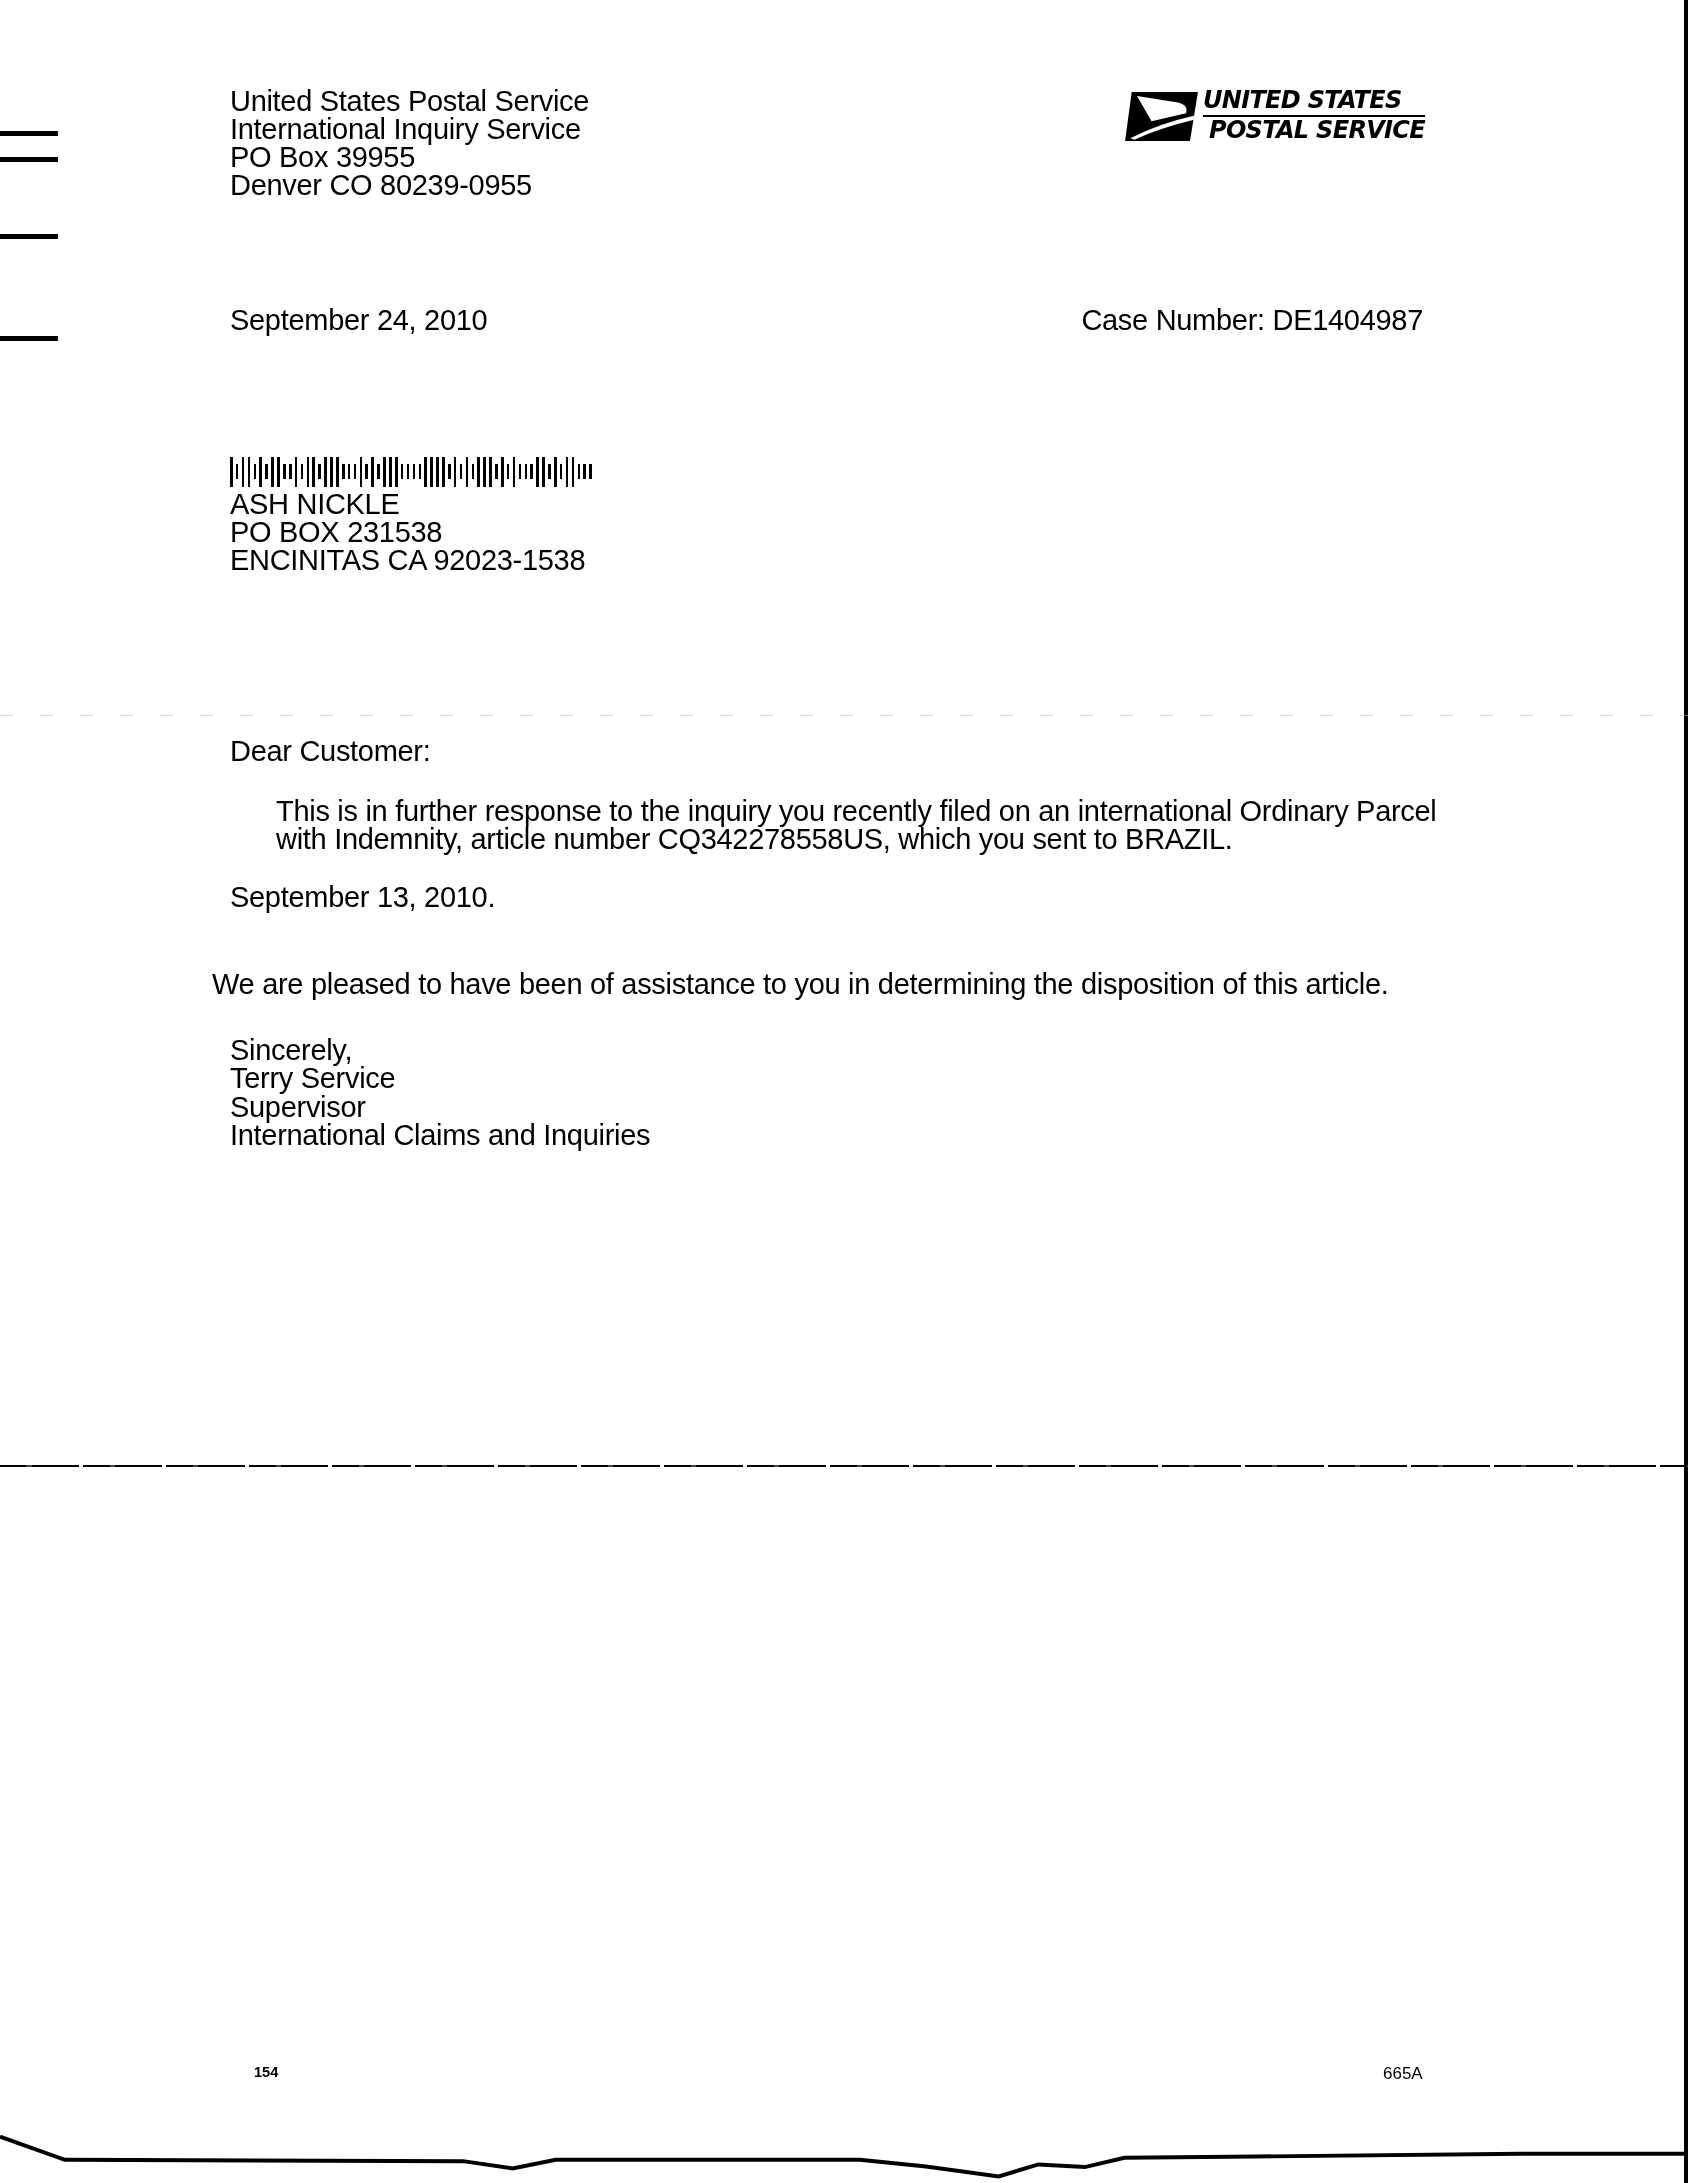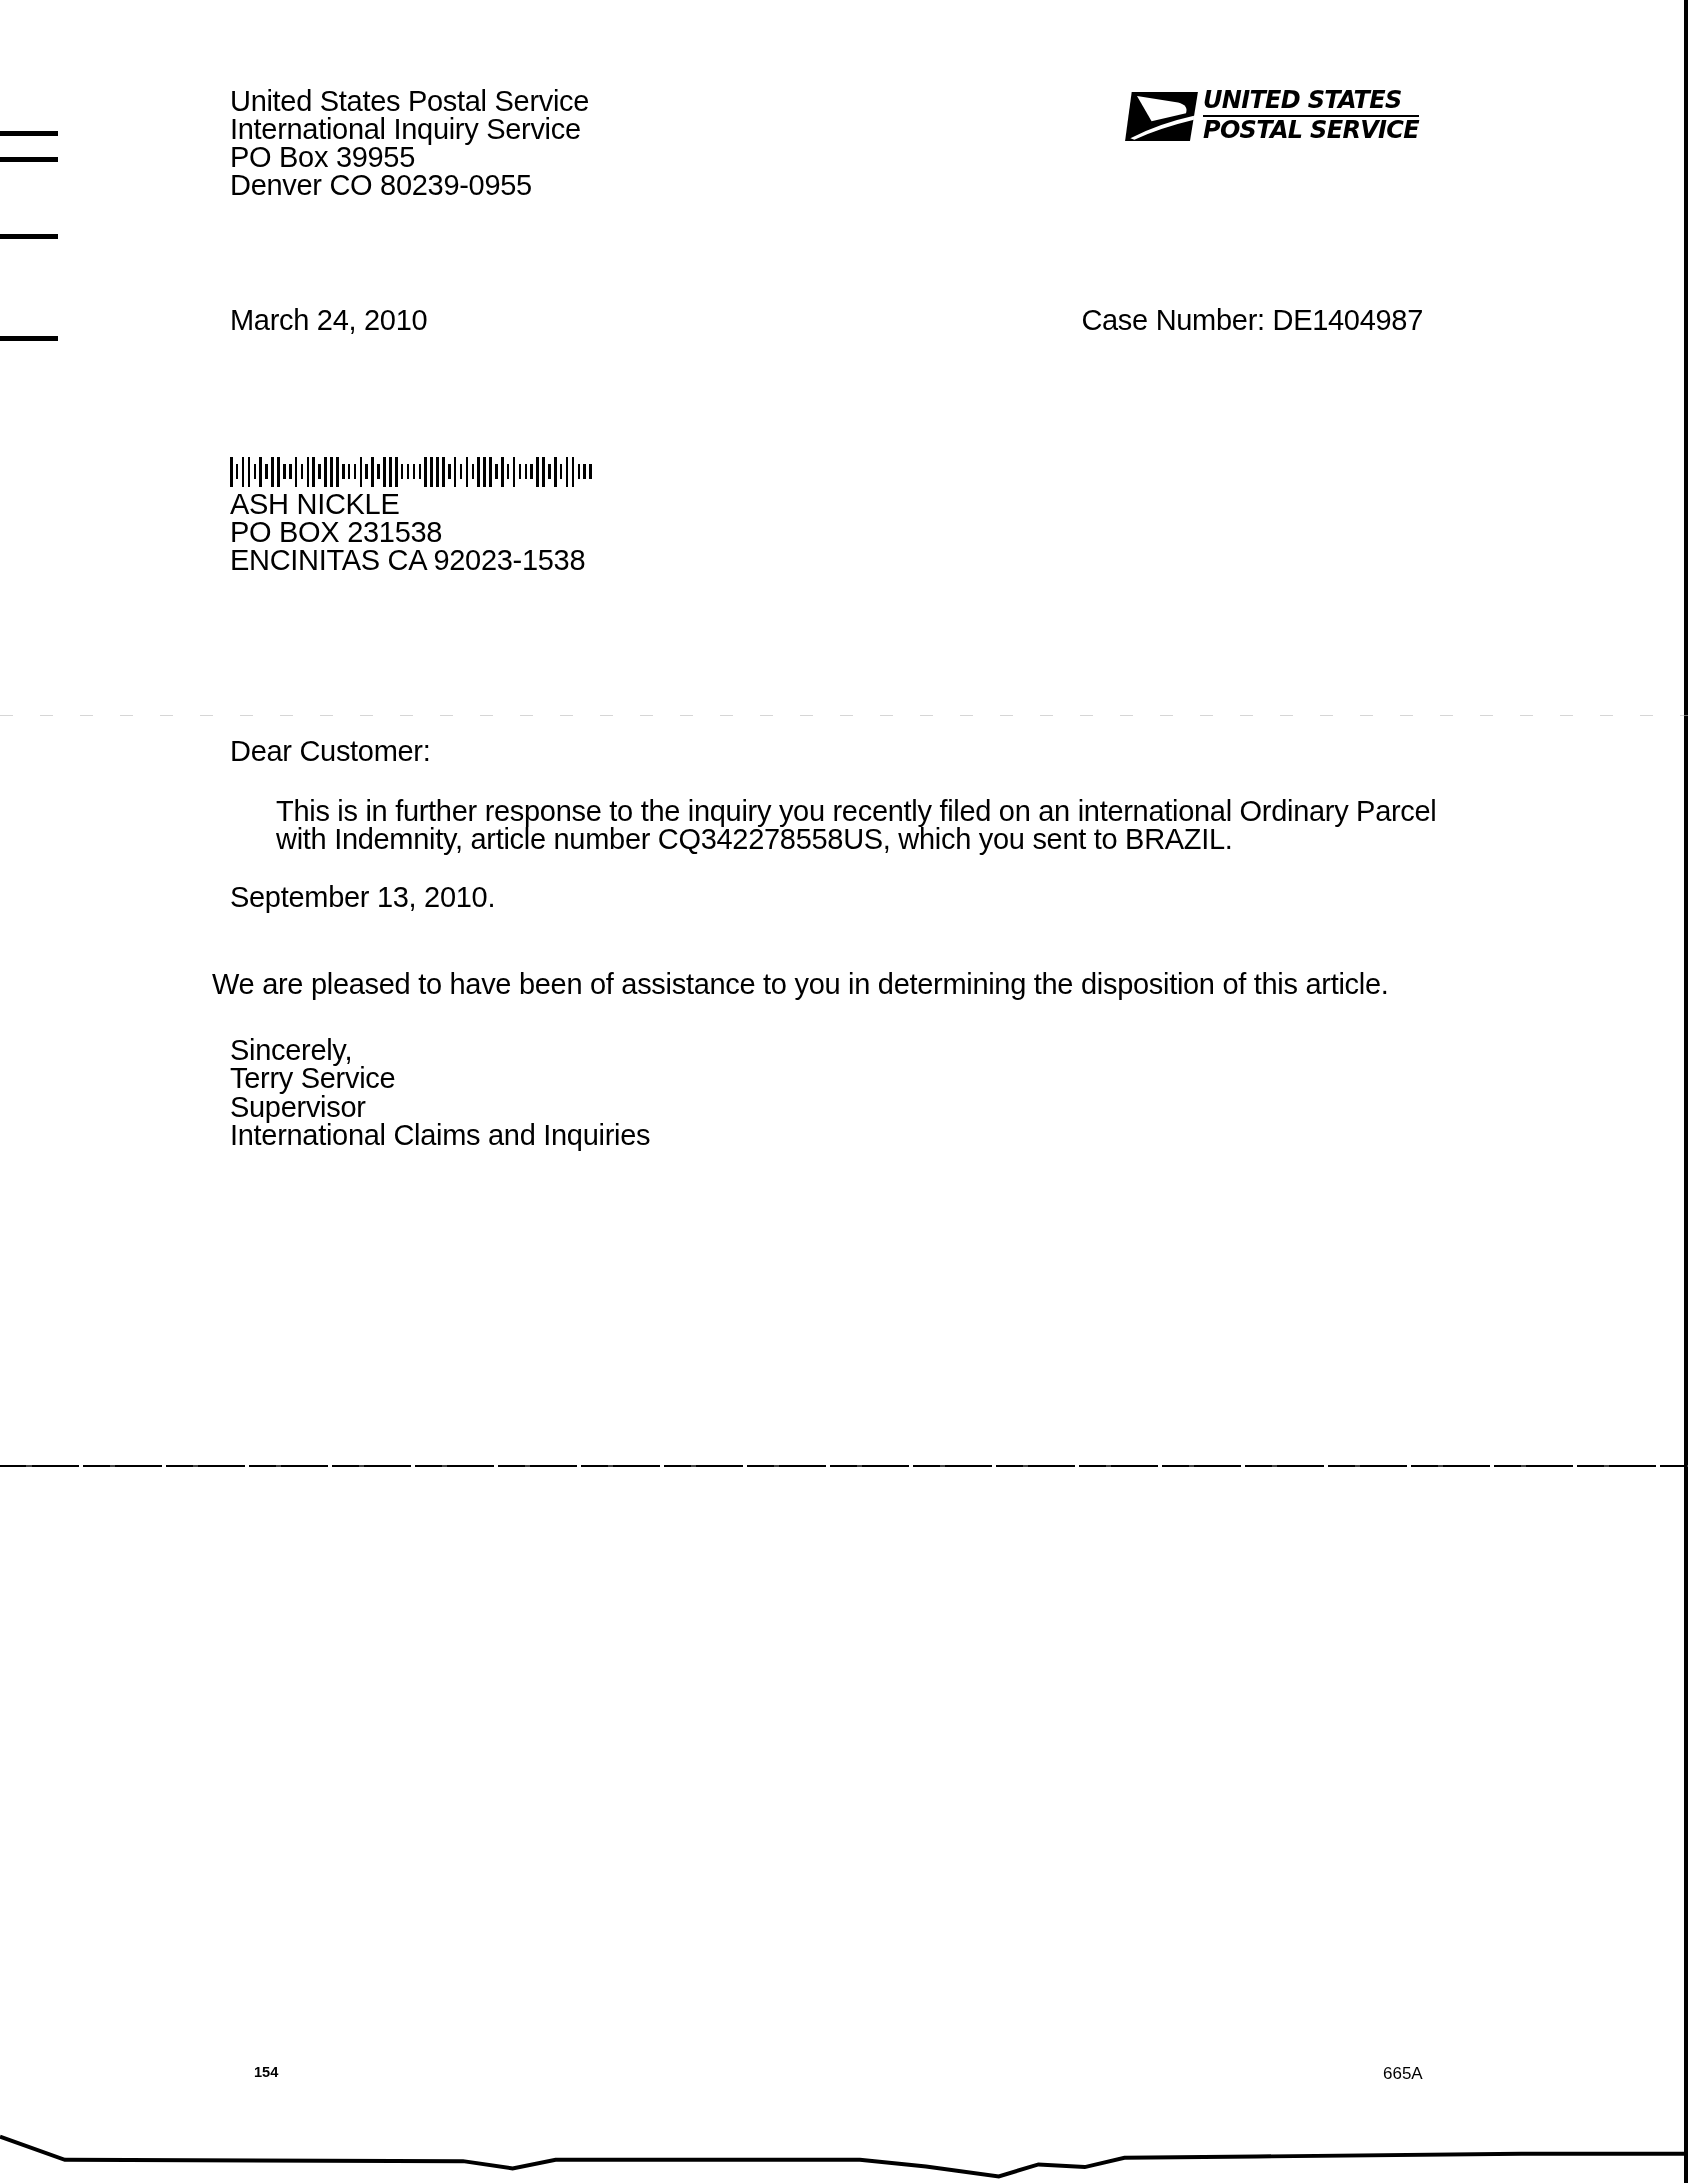--- a/index.html
+++ b/index.html
@@ -9,21 +9,21 @@
     }
     .abs { position: absolute; }
     .text { font-size: 29px; line-height: 28px; letter-spacing: -0.3px; white-space: nowrap; }
     .sender { left: 230px; top: 87px; }
     .sender div { height: 28px; }
     .logo { left: 1125px; top: 87px; width: 304px; height: 60px; }
     .logo-mark { position: absolute; left: 0; top: 5.3px; width: 73px; height: 49px; }
     .logo-text { position: absolute; left: 78px; top: 0; font-family: "DejaVu Sans", sans-serif;
       font-weight: bold; font-style: italic; font-size: 24px; line-height: 26.5px; letter-spacing: -0.7px; }
     .logo-line1 { display: block; border-bottom: 2px solid #000; padding-bottom: 1.3px; }
-    .logo-line2 { display: block; }
+    .logo-line2 { display: block; margin-left: 6px; }
     .date { left: 230px; top: 306px; }
     .case { right: 265px; top: 306px; }
     .barcode { left: 230px; top: 454px; height: 33px; display: flex; align-items: flex-end; gap: 3.3px; }
     .bar { width: 2.6px; background: #000; }
     .recipient { left: 230px; top: 490px; }
     .recipient div { height: 28px; }
     .salutation { left: 230px; top: 737px; }
     .para1 { left: 230px; top: 797px; margin-left: 46px; }
     .para2 { left: 230px; top: 883px; }
     .para3 { left: 212px; top: 970px; }
@@ -63,21 +63,21 @@
     <polygon points="10,0 110,0 98,74 0,74" fill="#000"></polygon>
     <path d="M18 6 L80 16 Q96 20 92 32 L40 44 Z" fill="#fff"></path>
     <path d="M8 70 Q50 48 104 36 L104 42 Q54 54 14 72 Z" fill="#fff"></path>
   </svg>
   <div class="logo-text">
     <span class="logo-line1">UNITED STATES</span>
     <span class="logo-line2">POSTAL SERVICE</span>
   </div>
 </div>
 
-<div class="abs text date">March 24, 2010</div>
+<div class="abs text date">September 24, 2010</div>
 <div class="abs text case">Case Number:  DE1404987</div>
 
 <div class="abs barcode" id="barcode">
     <span class="bar" style="height: 30px; margin-bottom: 0px;"></span>
     <span class="bar" style="height: 14.6px; margin-bottom: 8px;"></span>
     <span class="bar" style="height: 30px; margin-bottom: 0px;"></span>
     <span class="bar" style="height: 30px; margin-bottom: 0px;"></span>
     <span class="bar" style="height: 14.6px; margin-bottom: 8px;"></span>
     <span class="bar" style="height: 30px; margin-bottom: 0px;"></span>
     <span class="bar" style="height: 14.6px; margin-bottom: 8px;"></span>

